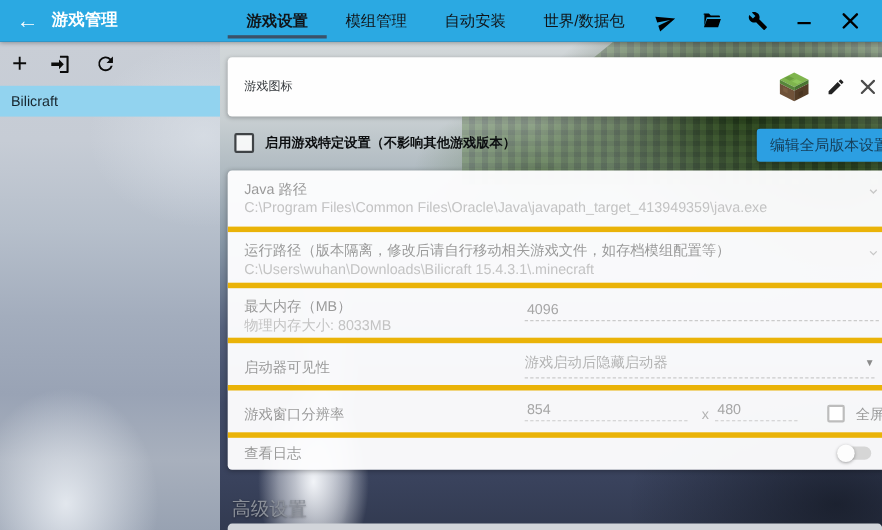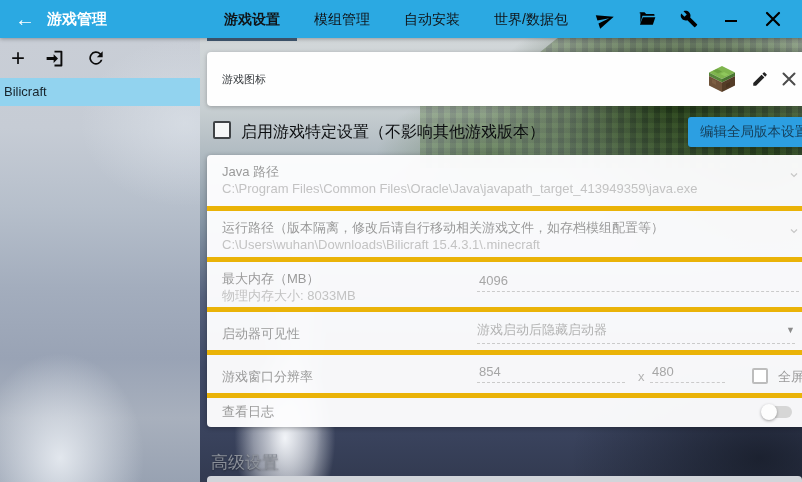--- a/index.html
+++ b/index.html
@@ -31,49 +31,49 @@
       linear-gradient(180deg,#c9ced6 0px,#c6ccd5 90px,#b6bfcb 170px,#a3adbd 250px,#99a3b5 320px,#a8b0bd 380px,#98a2b2 444px);
   }
 
   
   .titlebar { position:absolute; left:0; top:0; width:802px; height:38px; background:#2ba9e2;
     box-shadow:0 1px 4px rgba(0,0,0,.3); z-index:30; }
   .back-btn { position:absolute; left:12px; top:6px; width:26px; height:26px; color:#fff;
     font-size:20px; font-weight:bold; line-height:26px; text-align:center; cursor:pointer; }
   .win-title { position:absolute; left:47px; top:0; line-height:38px; font-size:15px; font-weight:bold; color:#fff; }
   .tabs { position:absolute; left:207px; top:0; height:38px; display:flex; }
-  .tab { position:relative; height:41px; line-height:38px; padding:0 17px; font-size:14px; color:#101418; cursor:pointer; white-space:nowrap; }
+  .tab { position:relative; height:35px; line-height:38px; padding:0 17px; font-size:14px; color:#101418; cursor:pointer; white-space:nowrap; }
   .tab.active { font-weight:bold; }
   .tab.active::after { content:""; position:absolute; left:0; right:0; bottom:0; height:3px; background:#3b5168; }
   .tb-icons { position:absolute; right:0; top:0; height:38px; display:flex; align-items:center; }
   .tb-icon { width:26px; height:26px; margin-right:16px; display:flex; align-items:center; justify-content:center; cursor:pointer; color:#000; }
   .tb-icon svg { display:block; }
 
   
   .side-toolbar { position:absolute; left:0; top:38px; width:200px; height:40px; z-index:10; }
   .side-tool { position:absolute; top:9px; width:22px; height:22px; color:#0b0b0b; cursor:pointer;
     display:flex; align-items:center; justify-content:center; }
   .side-tool.add { left:7px; font-size:24px; font-weight:400; line-height:20px; }
   .side-tool.import { left:43px; }
   .side-tool.refresh { left:85px; }
   .side-item { position:absolute; left:0; top:78px; width:200px; height:28px; background:#92d3ef;
-    line-height:28px; padding-left:4px; font-size:13px; color:#17242c; z-index:10; cursor:pointer; }
+    line-height:28px; padding-left:10px; font-size:13px; color:#17242c; z-index:10; cursor:pointer; }
 
   
   .icon-card { position:absolute; left:207px; top:52px; right:0; height:54px; background:#fefefe;
     border-radius:4px 0 0 4px; box-shadow:0 1px 4px rgba(0,0,0,.25); z-index:10; }
   .icon-card-label { position:absolute; left:15px; top:0; line-height:54px; font-size:11px; color:#35393d; }
   .grass-icon { position:absolute; right:66px; top:13px; width:28px; height:28px; }
   .pencil-icon { position:absolute; right:33px; top:18px; width:18px; height:18px; color:#232323; cursor:pointer; }
   .remove-icon { position:absolute; right:5px; top:19px; width:16px; height:16px; color:#4c4c4c; cursor:pointer; }
 
   .chk-row { position:absolute; left:207px; top:115px; right:0; height:40px; z-index:10; }
   .chkbox { position:absolute; left:6px; top:6px; width:18px; height:18px; border:2px solid #3f4346;
     border-radius:2px; background:rgba(255,255,255,.85); cursor:pointer; }
-  .chk-label { position:absolute; left:34px; top:7px; font-size:16px; font-weight:normal; color:#0c0e10; white-space:nowrap; }
+  .chk-label { position:absolute; left:34px; top:7px; font-size:12px; font-weight:bold; color:#0c0e10; white-space:nowrap; }
   .global-btn { position:absolute; right:-18px; top:2px; height:30px; line-height:30px; padding:0 12px;
     background:#2c9fe2; color:#16405c; font-size:13.5px; border:none; border-radius:3px;
     white-space:nowrap; overflow:hidden; cursor:pointer; box-shadow:0 1px 3px rgba(0,0,0,.3); }
 
   .settings-card { position:absolute; left:207px; top:155px; right:0; height:272px; background:rgba(253,253,254,.97);
     border-radius:4px 0 0 4px; box-shadow:0 1px 5px rgba(0,0,0,.3); z-index:10; overflow:hidden; }
   .srow { position:relative; border-bottom:5px solid #eab308; }
   .srow:last-child { border-bottom:none; }
   .row-java { height:56px; }  .row-run { height:51px; }  .row-mem { height:50px; }
   .row-vis { height:43px; }   .row-res { height:43px; }  .row-log { height:28px; }

